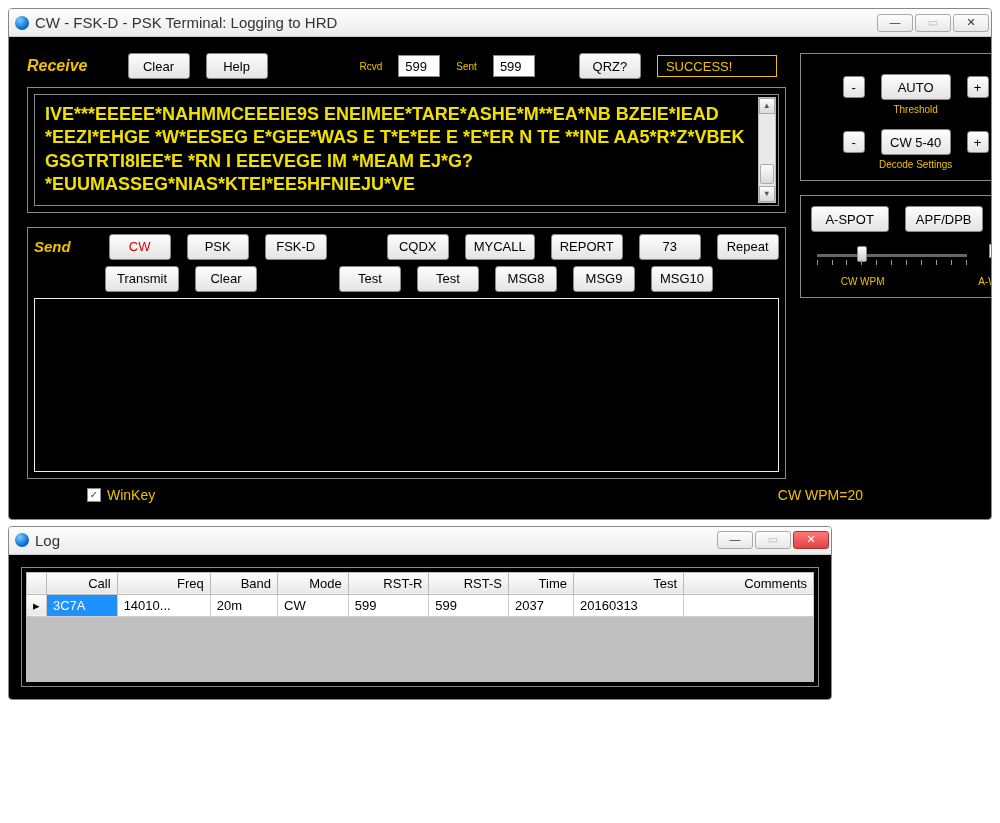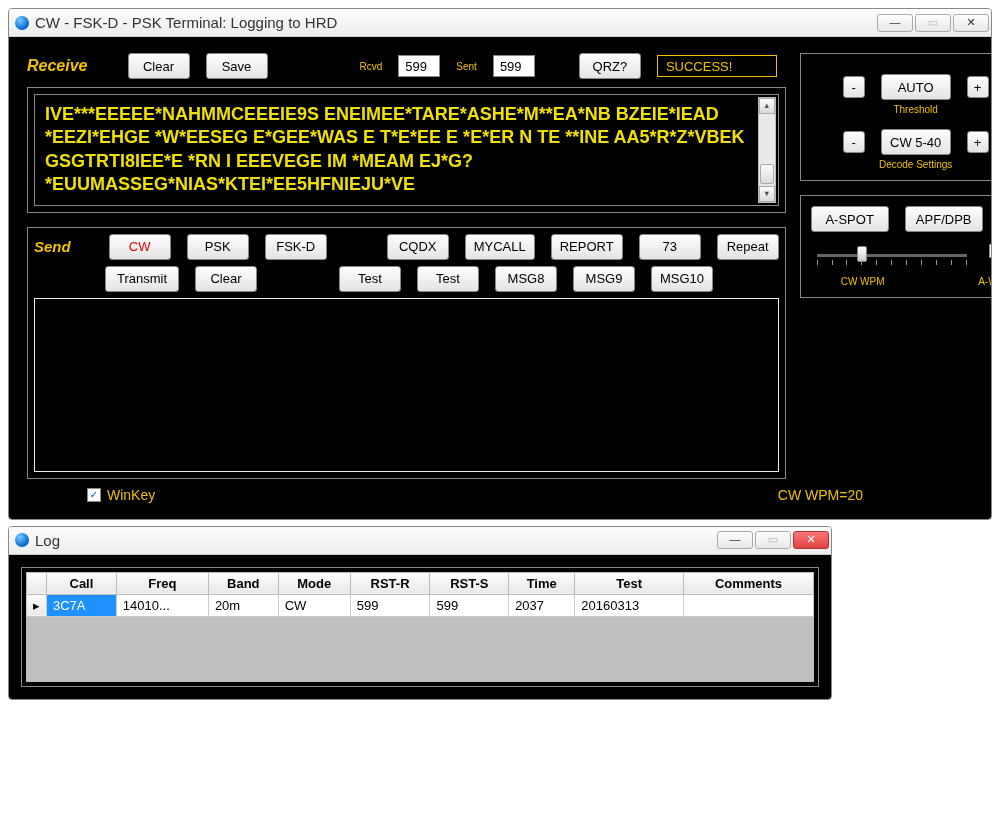--- a/index.html
+++ b/index.html
@@ -145,21 +145,21 @@
   .checkbox {
     width:14px; height:14px; background:#fff; border:1px solid #888;
     display:inline-flex; align-items:center; justify-content:center; font-size:10px; color:#05a;
   }
   .footer { display:flex; align-items:center; padding: 8px 60px 2px 60px; color:#f0c000; font-size:14px;}
   
   .logwin { width: 824px; }
   .logpanel { background:#000; padding: 12px; }
   .logframe { border:1px solid #888; background:#000; padding:4px;}
   .table { width:100%; border-collapse:collapse; background:#bfbfbf; font-size:13px;}
-  .table th { background:linear-gradient(#fdfdfd,#e8e8e8); border:1px solid #bbb; padding:3px 6px; text-align:center; font-weight:bold;}
+  .table th { background:linear-gradient(#fdfdfd,#e8e8e8); border:1px solid #bbb; padding:3px 6px; text-align:right; font-weight:normal;}
   .table td { background:#fff; border:1px solid #ccc; padding:3px 6px;}
   .table td.sel { background:#1e90ff; color:#fff;}
   .tablewrap { height:110px; background:#bfbfbf; overflow:hidden;}
   .rowhead { width:20px; background:linear-gradient(#fdfdfd,#e8e8e8)!important;}
 </style>
 </head>
 <body>
 
 <div class="window">
   <div class="titlebar">
@@ -174,21 +174,21 @@
 
   <div class="blackpanel">
     <div class="twocol">
 
       <div>
 
         <div class="row">
           <span class="ylabel">Receive</span>
           <span style="width:8px"></span>
           <div class="btn">Clear</div>
-          <div class="btn">Save</div>
+          <div class="btn">Help</div>
           <span style="flex:0 0 60px"></span>
           <span class="ylabsm">Rcvd</span>
           <div class="textbox" style="width:42px">599</div>
           <span class="ylabsm">Sent</span>
           <div class="textbox" style="width:42px">599</div>
           <span style="width:12px"></span>
           <div class="btn">QRZ?</div>
           <div class="statusbox" style="width:120px">SUCCESS!</div>
         </div>
 

